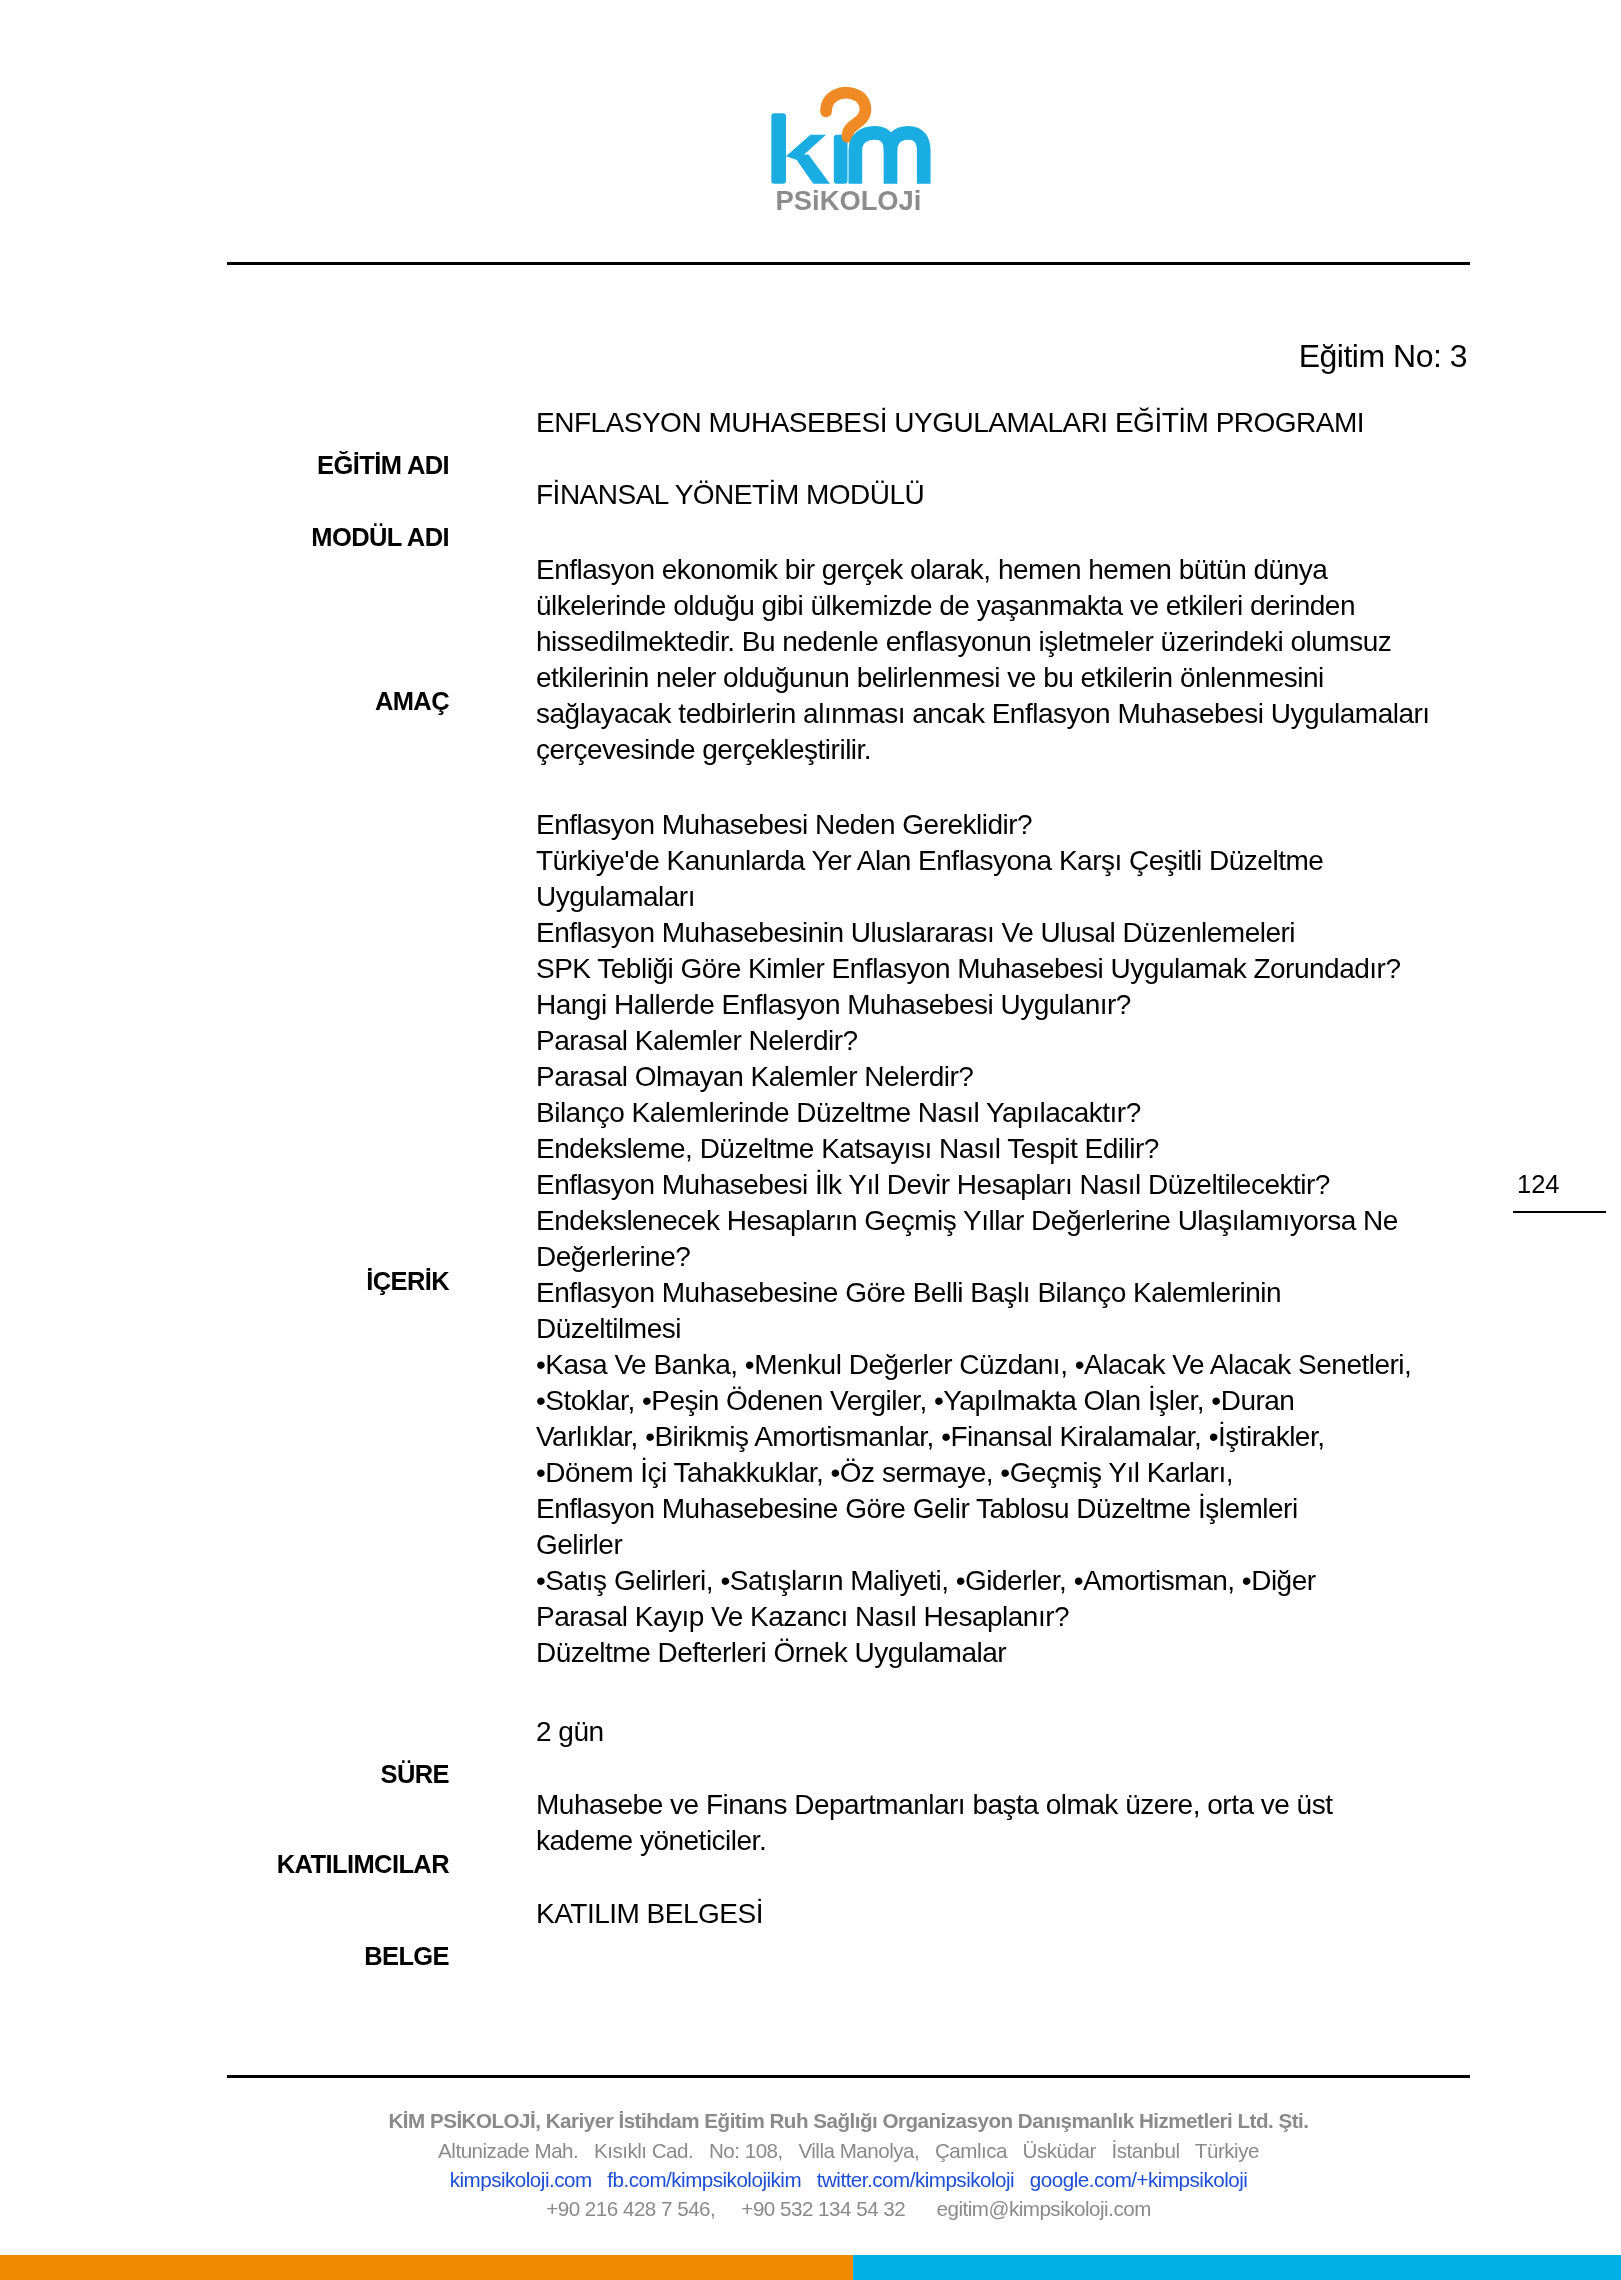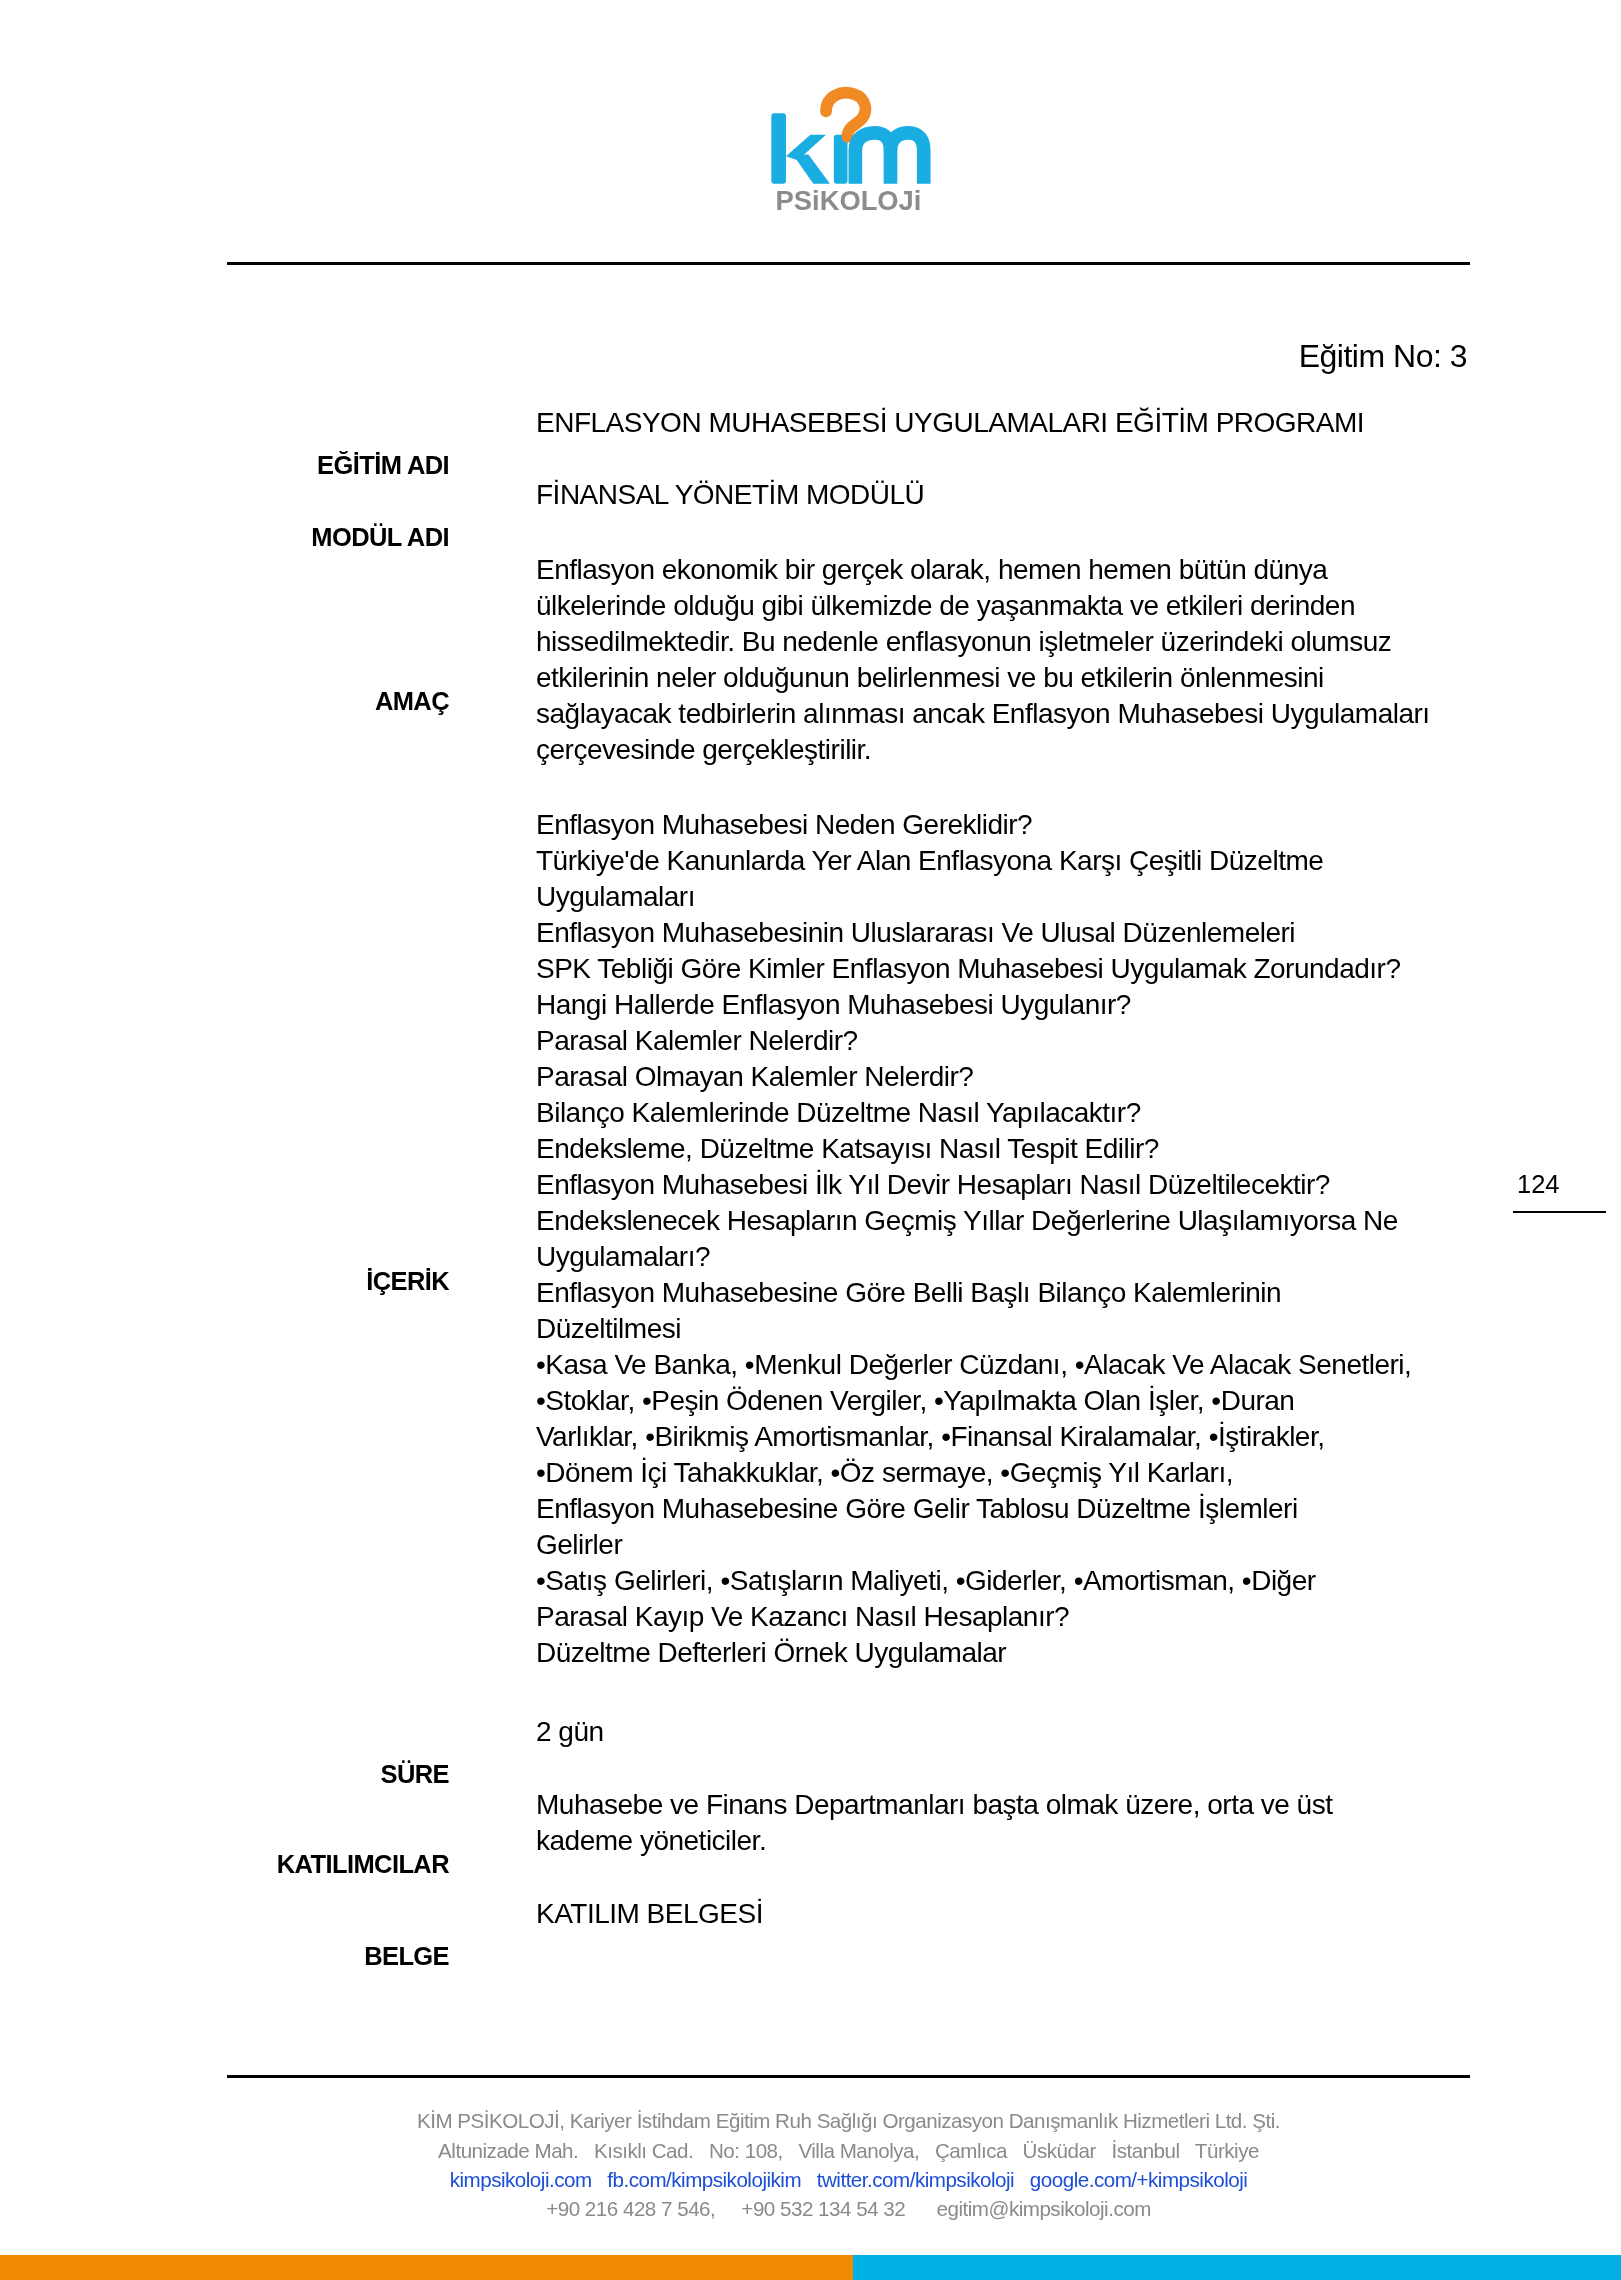--- a/index.html
+++ b/index.html
@@ -11,21 +11,21 @@
   .label { position:absolute; right:1172px; font-weight:bold; font-size:25.5px; text-align:right; white-space:nowrap;
            font-family:"Liberation Sans", sans-serif; letter-spacing:-0.6px;margin-top:42px; }
   .value { position:absolute; left:536px; font-size:28px; line-height:36px; white-space:nowrap;
            font-family:"Liberation Sans", sans-serif; letter-spacing:-0.5px; transform-origin:left top; }
   .value .line { display:block; }
   .egitim-no { position:absolute; right:154px; top:338px; font-size:32px; letter-spacing:-0.5px; }
   .pagenum { position:absolute; left:1517px; top:1170px; font-size:25.5px; }
   .pageline { position:absolute; left:1513px; top:1211px; width:93px; height:2px; background:#000; }
   .footer { position:absolute; left:227px; width:1243px; text-align:center; color:#8a8a8a; font-size:20.6px;
             letter-spacing:-0.5px; white-space:nowrap; }
-  .footer.bold { font-weight:normal; }
+  .footer.bold { font-weight:bold; }
   .bar-orange { position:absolute; left:0; top:2255px; width:853px; height:25.5px; background:#F08A00; }
   .bar-cyan { position:absolute; left:853px; top:2255px; width:768px; height:25.5px; background:#00B0E6; }
 </style>
 </head>
 <body>
 
 <div class="abs logo">
   <svg width="167" height="127" viewBox="0 0 170 130">
 
     <rect x="6" y="28" width="15" height="72" rx="3" fill="#1AADE2"></rect>
@@ -71,21 +71,21 @@
   <span class="line">Uygulamaları</span>
   <span class="line">Enflasyon Muhasebesinin Uluslararası Ve Ulusal Düzenlemeleri</span>
   <span class="line">SPK Tebliği Göre Kimler Enflasyon Muhasebesi Uygulamak Zorundadır?</span>
   <span class="line">Hangi Hallerde Enflasyon Muhasebesi Uygulanır?</span>
   <span class="line">Parasal Kalemler Nelerdir?</span>
   <span class="line">Parasal Olmayan Kalemler Nelerdir?</span>
   <span class="line">Bilanço Kalemlerinde Düzeltme Nasıl Yapılacaktır?</span>
   <span class="line">Endeksleme, Düzeltme Katsayısı Nasıl Tespit Edilir?</span>
   <span class="line">Enflasyon Muhasebesi İlk Yıl Devir Hesapları Nasıl Düzeltilecektir?</span>
   <span class="line">Endekslenecek Hesapların Geçmiş Yıllar Değerlerine Ulaşılamıyorsa Ne</span>
-  <span class="line">Uygulamaları?</span>
+  <span class="line">Değerlerine?</span>
   <span class="line">Enflasyon Muhasebesine Göre Belli Başlı Bilanço Kalemlerinin</span>
   <span class="line">Düzeltilmesi</span>
   <span class="line">•Kasa Ve Banka, •Menkul Değerler Cüzdanı, •Alacak Ve Alacak Senetleri,</span>
   <span class="line">•Stoklar, •Peşin Ödenen Vergiler, •Yapılmakta Olan İşler, •Duran</span>
   <span class="line">Varlıklar, •Birikmiş Amortismanlar, •Finansal Kiralamalar, •İştirakler,</span>
   <span class="line">•Dönem İçi Tahakkuklar, •Öz sermaye, •Geçmiş Yıl Karları,</span>
   <span class="line">Enflasyon Muhasebesine Göre Gelir Tablosu Düzeltme İşlemleri</span>
   <span class="line">Gelirler</span>
   <span class="line">•Satış Gelirleri, •Satışların Maliyeti, •Giderler, •Amortisman, •Diğer</span>
   <span class="line">Parasal Kayıp Ve Kazancı Nasıl Hesaplanır?</span>

